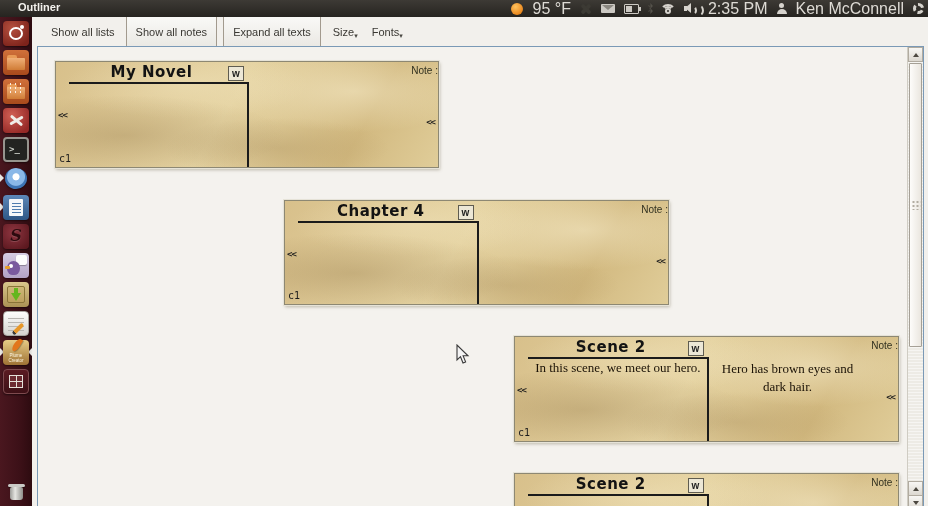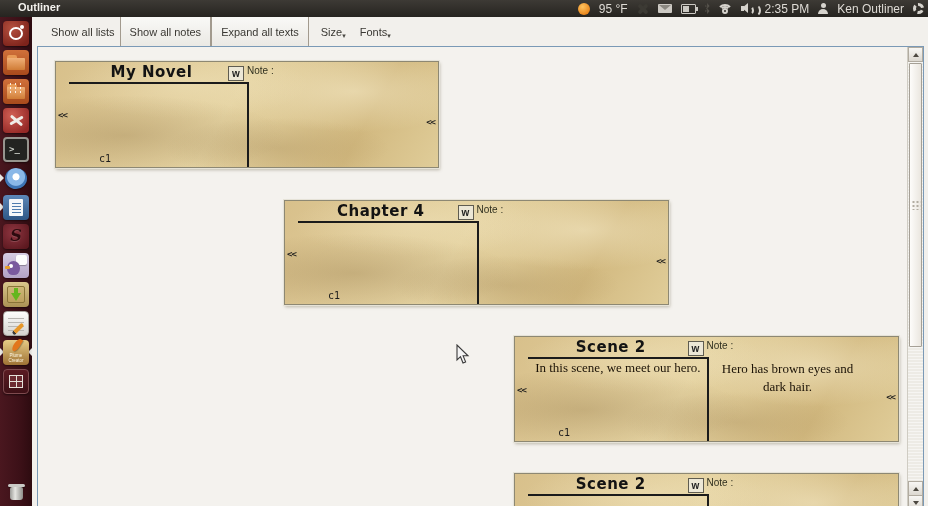--- a/index.html
+++ b/index.html
@@ -3,21 +3,21 @@
 <meta charset="utf-8">
 <style>
   html,body{margin:0;padding:0;}
   .screen{position:relative;width:928px;height:506px;overflow:hidden;background:#0369a1;
           font-family:"Liberation Sans",sans-serif;-webkit-font-smoothing:antialiased;}
 
   
   .panel{position:absolute;top:0;left:0;right:0;height:17px;
          background:linear-gradient(#3d3a35,#262420);color:#e9e6e1;z-index:50;}
   .panel-title{position:absolute;left:18px;top:1px;font-size:11px;font-weight:bold;color:#f4f2ee;}
-  .tray{position:absolute;right:4px;top:0;height:17px;display:flex;align-items:center;gap:9px;font-size:12px;color:#dedbd5;}
+  .tray{position:absolute;right:4px;top:0;height:17px;display:flex;align-items:center;gap:9px;font-size:16px;color:#dedbd5;}
   .tray-icn{position:relative;display:inline-block;}
   .sun{width:12px;height:12px;border-radius:50%;background:radial-gradient(circle at 38% 32%,#ffc35e,#e8841a 75%);}
   .clover{width:12px;height:12px;}
   .clover::before,.clover::after{content:"";position:absolute;left:4.5px;top:0;width:4px;height:12px;background:#3c3a34;border-radius:2px;}
   .clover::before{transform:rotate(45deg);} .clover::after{transform:rotate(-45deg);}
   .mail{width:14px;height:9px;background:#ccc9c3;border-radius:1px;}
   .mail::before{content:"";position:absolute;left:1px;top:1px;border-left:6px solid transparent;border-right:6px solid transparent;border-top:5px solid #8a8780;}
   .batt{width:13px;height:8px;border:1px solid #ccc9c3;border-radius:1px;}
   .batt::before{content:"";position:absolute;left:1px;top:1px;bottom:1px;width:6px;background:#ccc9c3;}
   .batt::after{content:"";position:absolute;right:-3px;top:2px;width:2px;height:4px;background:#ccc9c3;}
@@ -84,21 +84,21 @@
      background-image:linear-gradient(#e5e1d9,#e5e1d9),linear-gradient(#e5e1d9,#e5e1d9);
      background-size:1px 100%,100% 1px;background-position:center;background-repeat:no-repeat;}
   .t-trash{background:transparent;box-shadow:none;}
   .bin{position:absolute;left:7px;top:8px;width:13px;height:13px;background:linear-gradient(90deg,#9c9c98,#e6e6e2 40%,#8e8e8a);border-radius:2px 2px 3px 3px;}
   .lid{position:absolute;left:5px;top:5px;width:17px;height:3px;background:#cacac6;border-radius:2px;box-shadow:0 1px 1px rgba(0,0,0,.4);}
 
   
   .window{position:absolute;left:32px;top:17px;right:0;bottom:0;background:#f2f0ec;}
   .toolbar{position:absolute;left:0;top:0;right:0;height:29px;display:flex;align-items:center;font-size:11px;color:#3a3833;}
   .tb-label{margin-left:14px;padding:3px 5px;cursor:default;}
-  .tb-btn{padding:11px 9px;border:1px solid #a29a8e;border-radius:3px;
+  .tb-btn{margin-left:6px;padding:11px 9px;border:1px solid #a29a8e;border-radius:3px;
           background:linear-gradient(#fafaf8,#e9e7e2);box-shadow:inset 0 1px 0 #fff;color:#3a3833;font-size:11px;font-family:inherit;}
   .tb-menu{margin-left:10px;padding:3px 2px;}
   .caret{font-size:7px;position:relative;top:2px;color:#4a4843;}
 
   
   .canvas{position:absolute;left:5px;top:29px;width:885px;height:463px;border:1px solid #7a99b6;
           background:#f4f2ee;overflow:hidden;}
   
   .vscroll{position:absolute;top:0;right:0;bottom:0;width:15px;background:#edebe5;border-left:1px solid #cfccc3;
            background-image:repeating-linear-gradient(to bottom,rgba(255,255,255,.5) 0 1px,transparent 1px 3px);}
@@ -117,28 +117,28 @@
       radial-gradient(ellipse 50% 60% at 78% 28%,rgba(246,235,201,.55),transparent 65%),
       radial-gradient(ellipse 42% 42% at 58% 82%,rgba(128,96,46,.20),transparent 70%),
       radial-gradient(ellipse 46% 46% at 34% 22%,rgba(242,229,190,.45),transparent 70%),
       linear-gradient(120deg,#d8c08b,#e5d3a2 45%,#d2b980 78%,#e0cd99);}
   .card .underline{position:absolute;left:13px;top:20px;width:calc(50% - 13px);height:2px;background:#1b1b1b;}
   .card .divider{position:absolute;left:50%;top:20px;bottom:0;width:2px;background:#1b1b1b;}
   .card .title{position:absolute;left:0;top:1px;width:50%;text-align:center;
                font:bold 15px "DejaVu Sans","Liberation Sans",sans-serif;color:#131313;letter-spacing:.5px;}
   .card .w-btn{position:absolute;left:calc(50% - 19px);top:4px;width:16px;height:15px;padding:0;
                font:bold 10px "Liberation Sans",sans-serif;color:#222;background:#ece7d6;border:1px solid #5f5c50;}
-  .card .note-label{position:absolute;left:50%;top:3px;width:50%;text-align:left;font-size:10px;color:#30301f;}
+  .card .note-label{position:absolute;left:50%;top:3px;width:50%;text-align:right;font-size:10px;color:#30301f;}
   .card .body-text{position:absolute;left:4px;top:23px;width:calc(50% - 10px);text-align:right;
                font:13px "Liberation Serif",serif;color:#1b1206;}
   .card .note-text{position:absolute;left:calc(50% + 6px);top:23px;width:150px;text-align:center;
                font:13px "Liberation Serif",serif;color:#1b1206;line-height:1.35;}
   .card .chev{font:bold 9px "DejaVu Sans Mono",monospace;letter-spacing:-1px;color:#1c1c1c;position:absolute;}
   .card .chev-l{left:2px;top:48px;} .card .chev-r{right:3px;top:55px;}
-  .card .tag{position:absolute;left:3px;bottom:3px;font:10px "DejaVu Sans Mono",monospace;color:#1c1c1c;margin-left:40px;}
+  .card .tag{position:absolute;left:3px;bottom:3px;font:10px "DejaVu Sans Mono",monospace;color:#1c1c1c;}
 
   .cursor{position:absolute;z-index:60;}
 </style>
 </head>
 <body>
 
 <div class="screen">
 
   <div class="panel">
     <span class="panel-title">Outliner</span>
@@ -153,21 +153,21 @@
           <i></i>
           <i></i>
           <i></i>
         </span>
       <span class="tray-icn vol">
           <i></i>
           <i></i>
         </span>
       <span>2:35 PM</span>
       <span class="tray-icn person"></span>
-      <span>Ken Outliner</span>
+      <span>Ken McConnell</span>
       <span class="tray-icn gear"></span>
     </div>
   </div>
 
   <div class="launcher">
     <div class="tile t-dash" style="top:4px">
         <span class="ring"></span>
         <span class="dot"></span>
       </div>
     <div class="tile t-files" style="top:33px">

